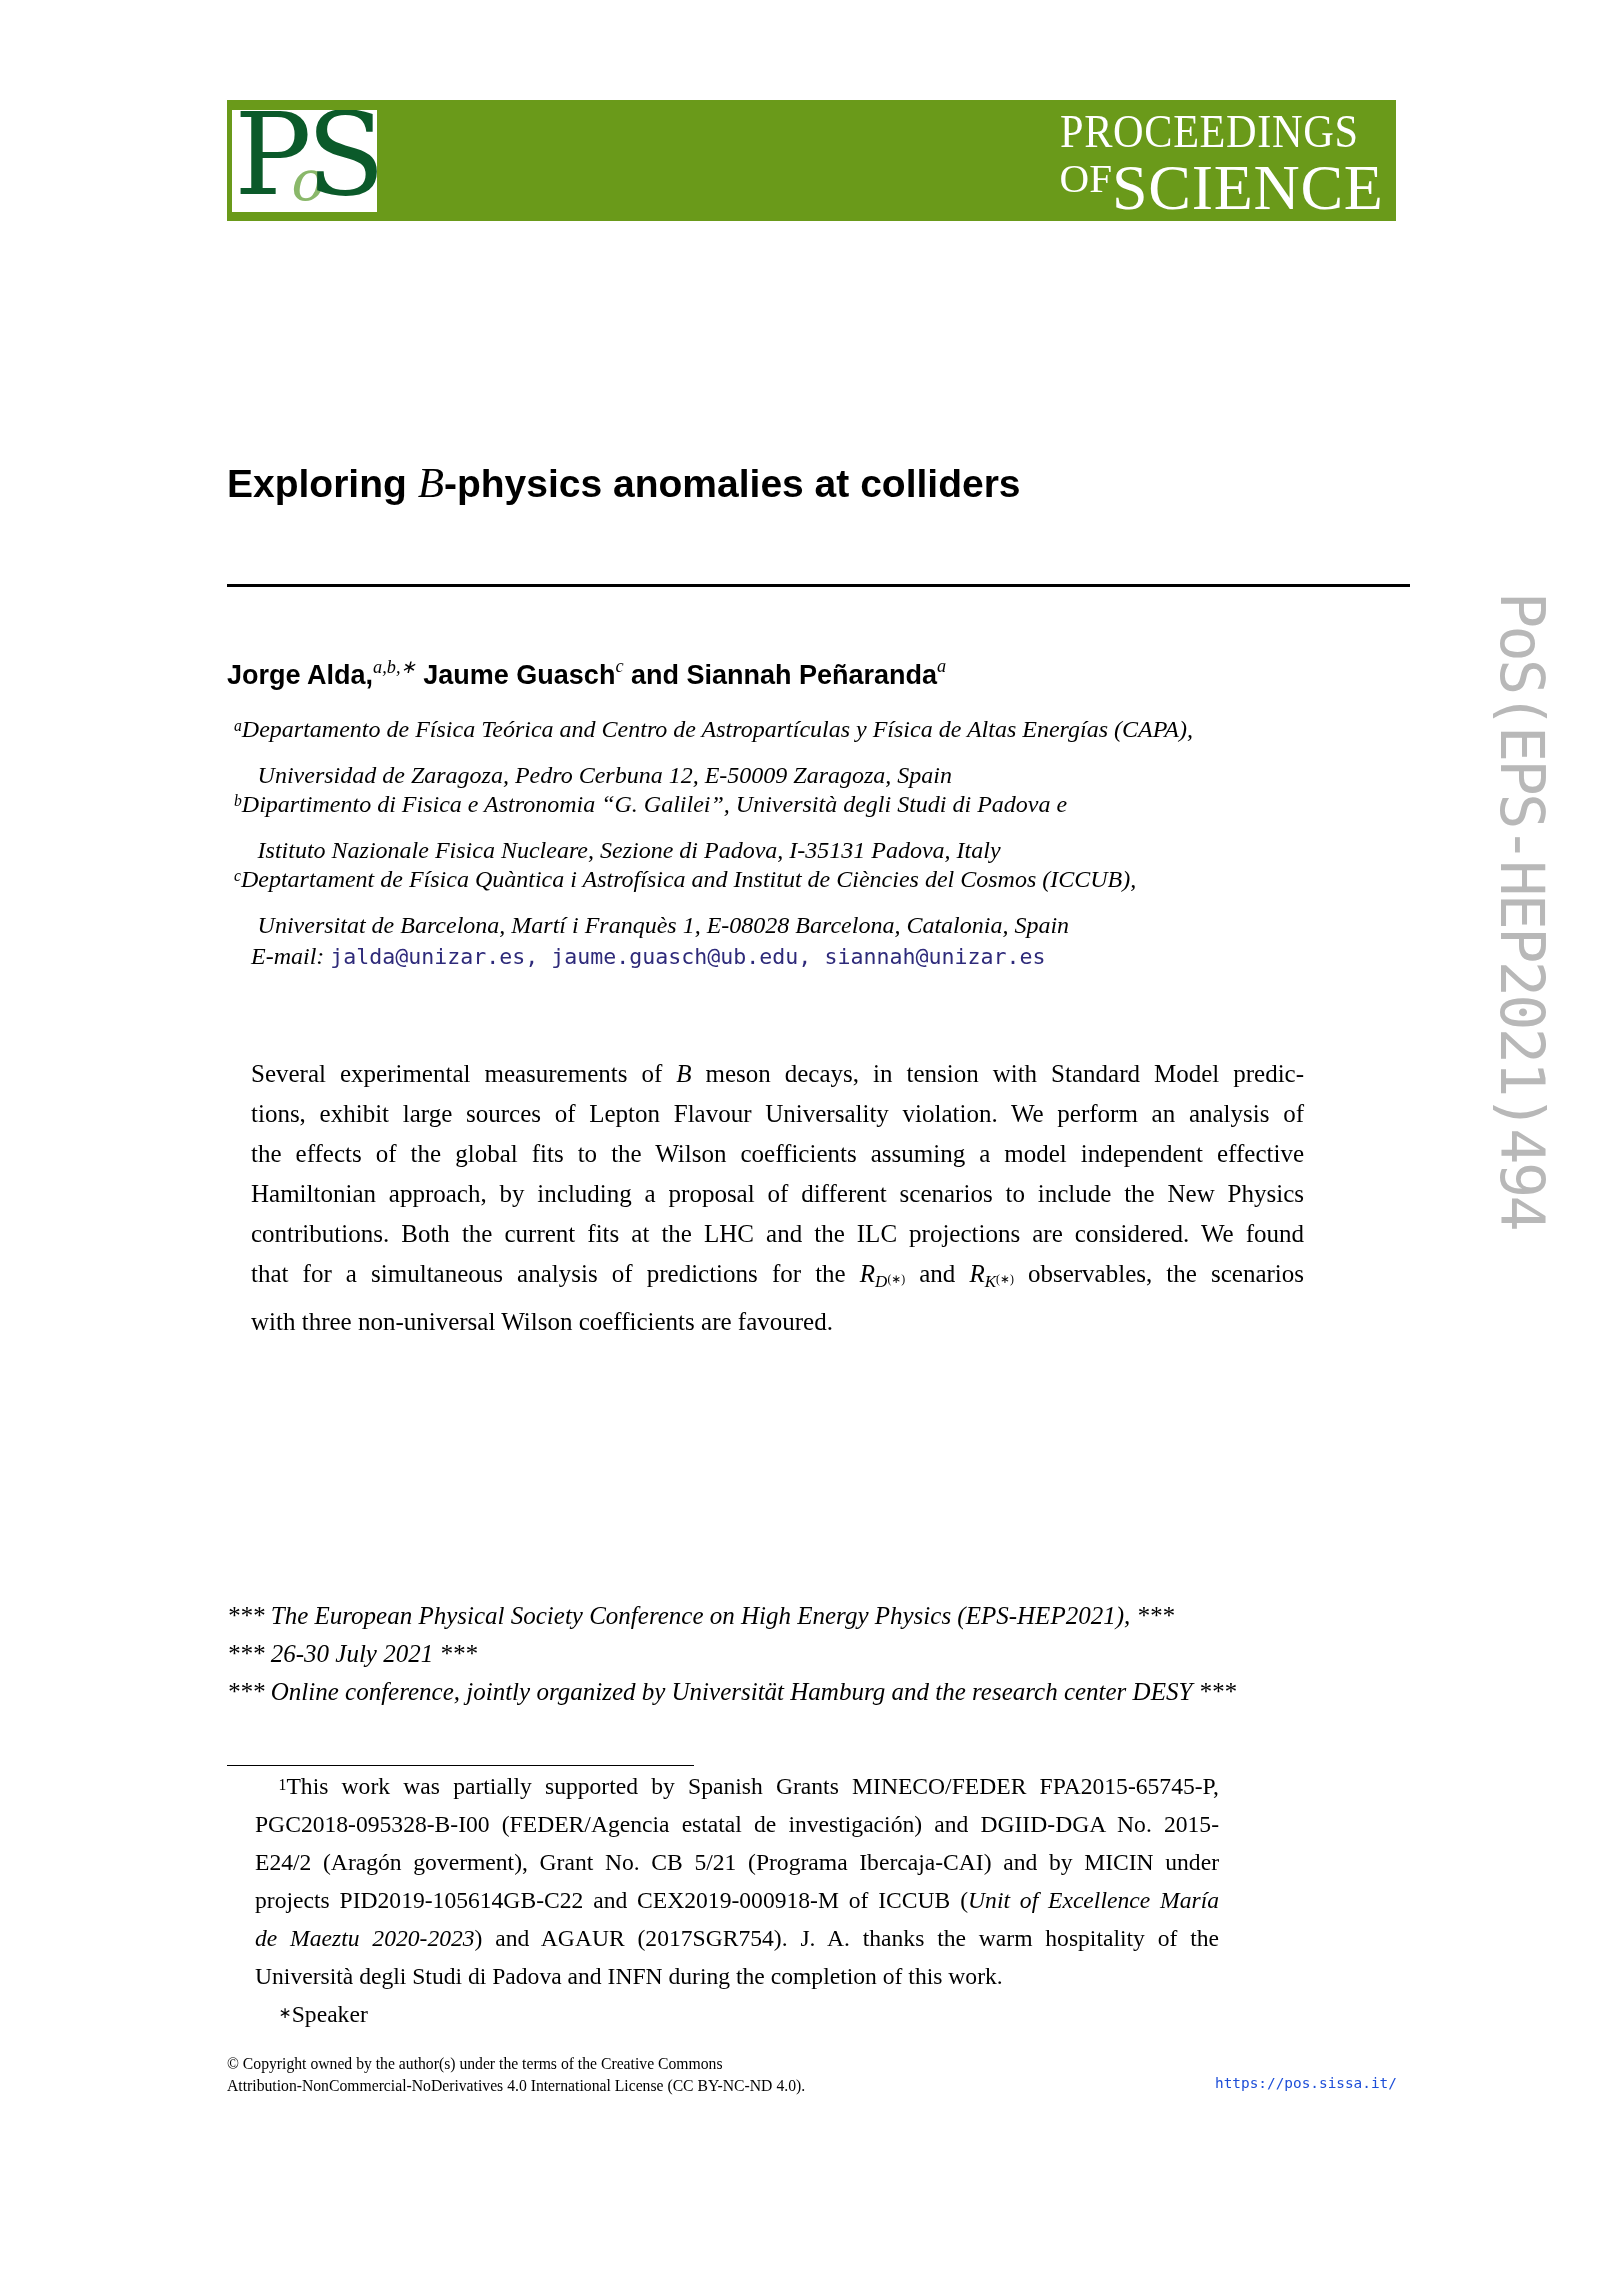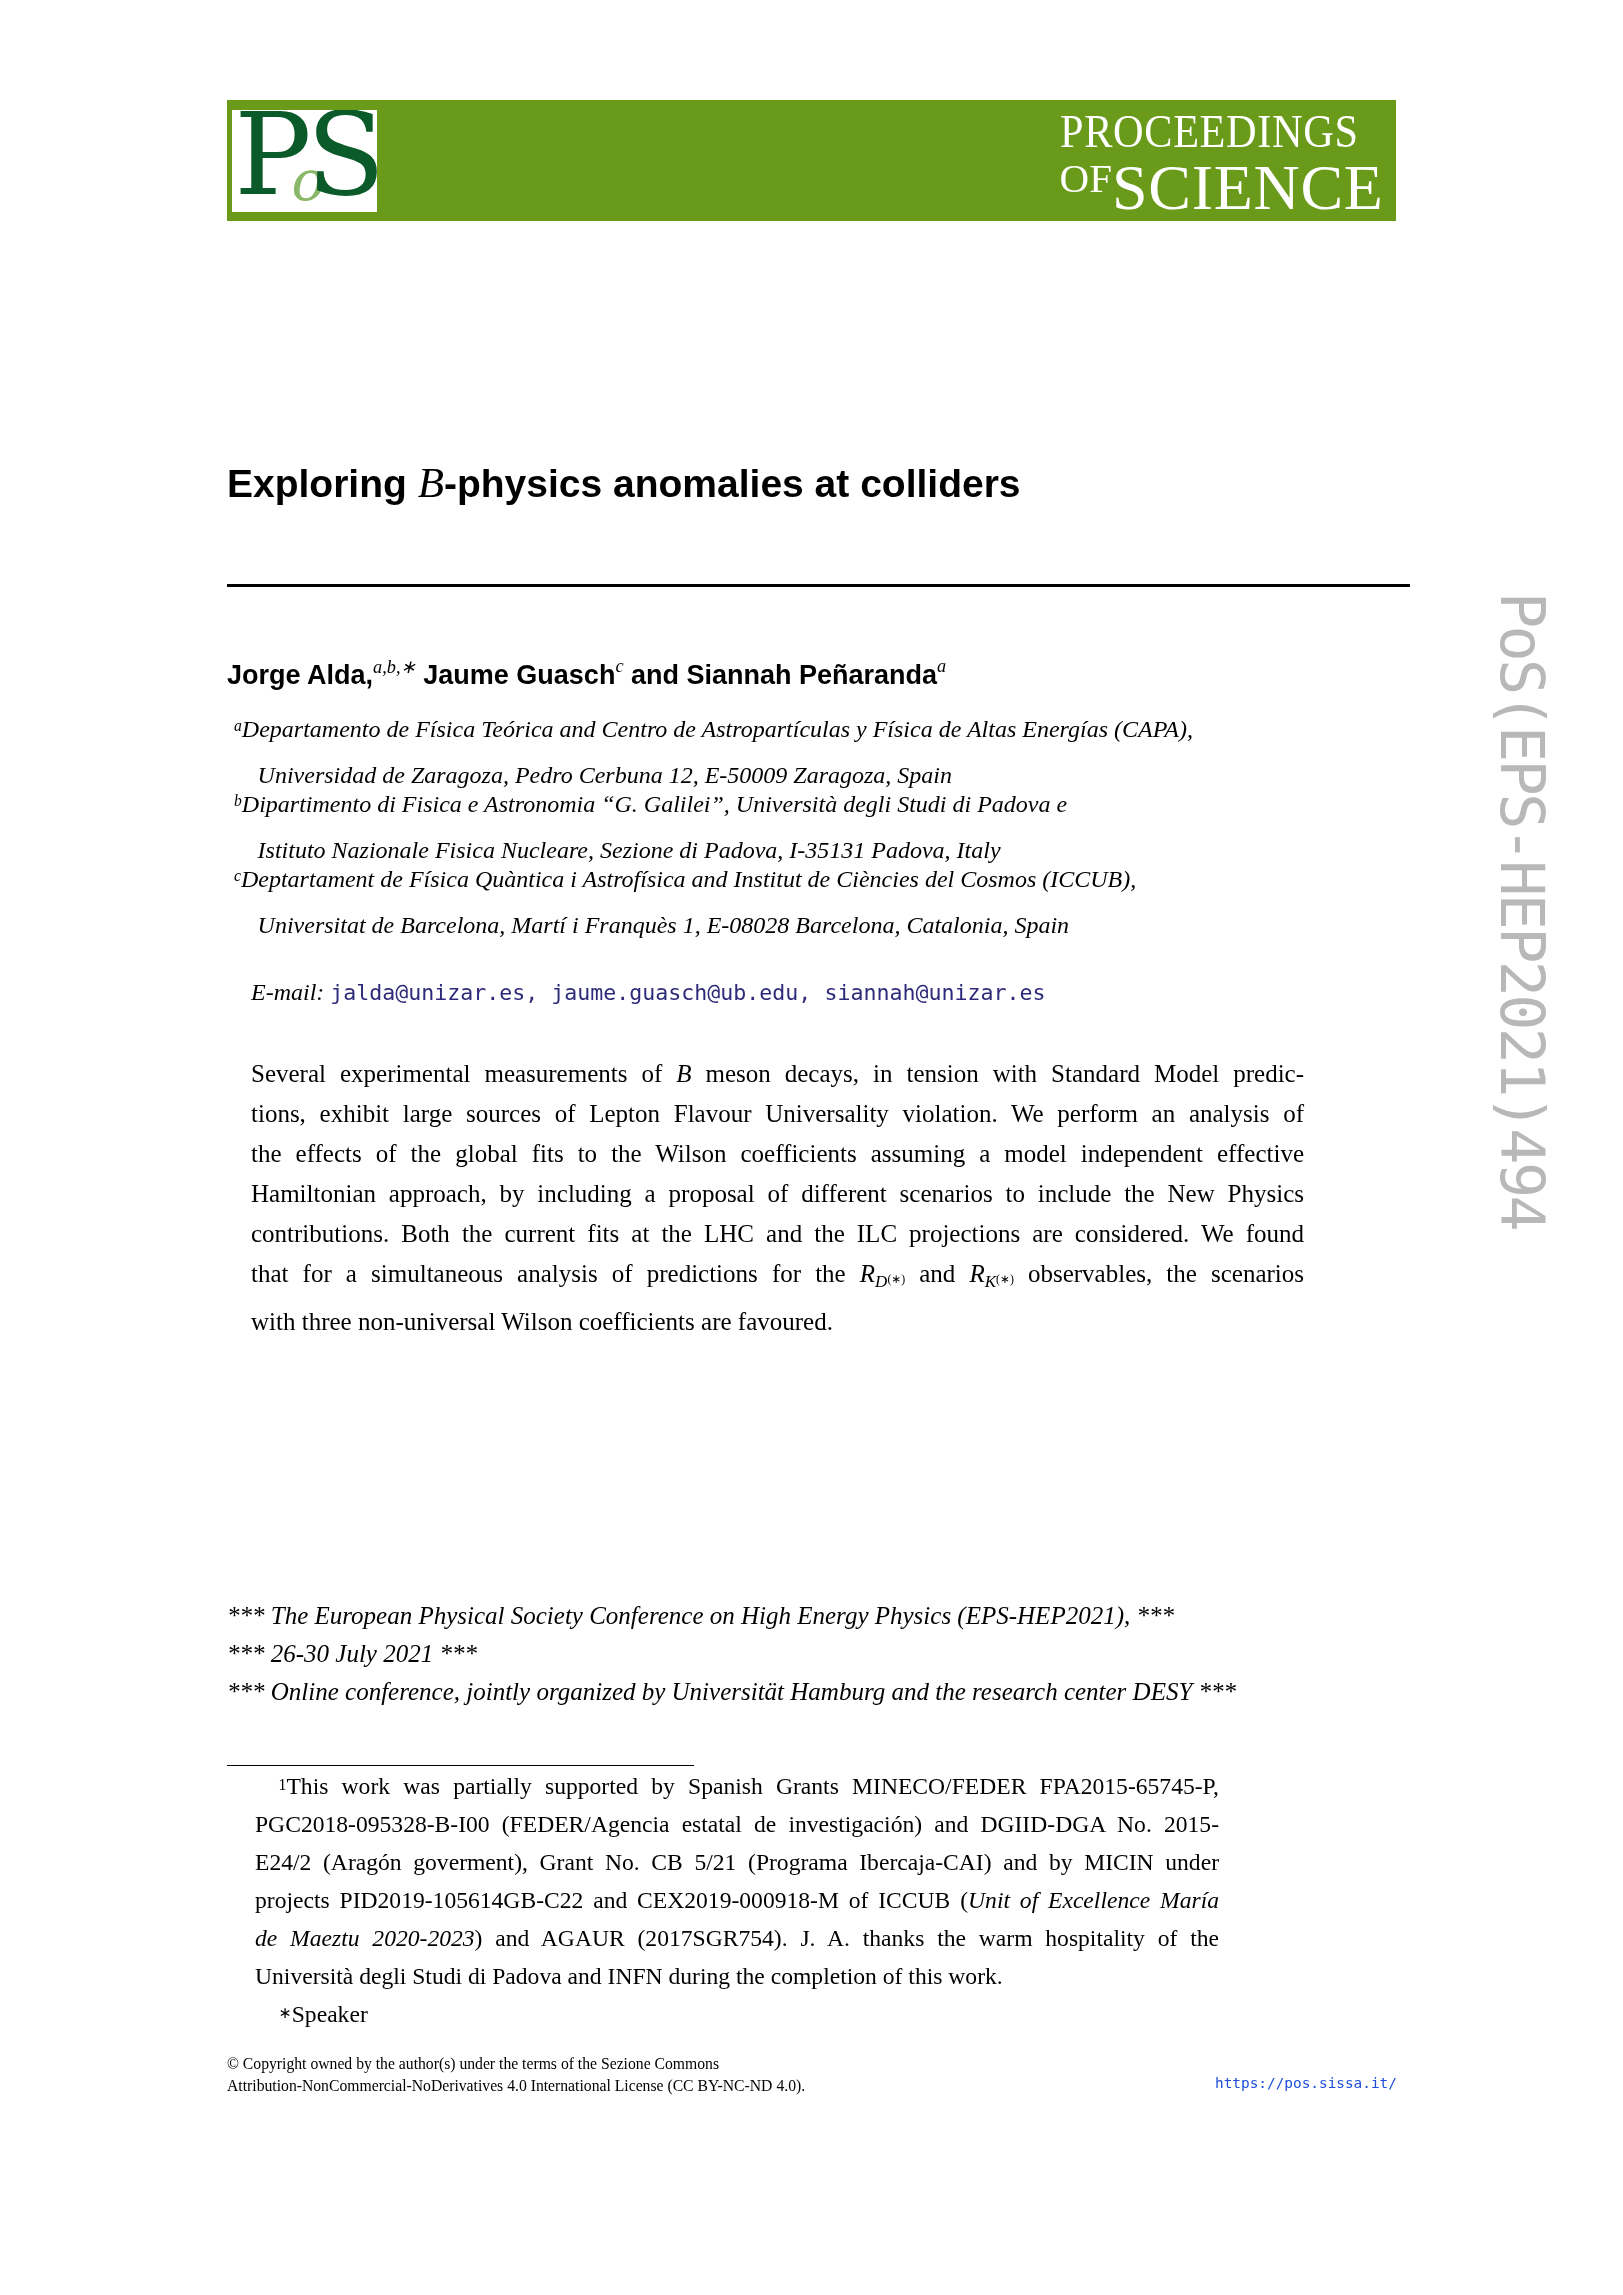--- a/index.html
+++ b/index.html
@@ -27,21 +27,21 @@
   #authors { left: 227px; top: 660px; font-family: "Liberation Sans", sans-serif; font-weight: bold; font-size: 27px; white-space: nowrap; }
   sup.sm { font-family: "Liberation Serif", serif; font-style: italic; font-weight: normal; font-size: 18.3px; vertical-align: top; position: relative; top: -3.9px; }
 
   .aff { font-family: "Liberation Serif", serif; font-style: italic; font-size: 24px; line-height: 46px; white-space: nowrap; }
   .aff sup { font-size: 15.7px; vertical-align: top; position: relative; top: -2.6px; }
   .aff .indent { padding-left: 23.6px; display: block; }
   #aff-a { left: 234px; top: 706px; }
   #aff-b { left: 234px; top: 781px; }
   #aff-c { left: 234px; top: 856px; }
 
-  #email { left: 251px; top: 943px; font-size: 24px; white-space: nowrap; margin-top: 36px; }
+  #email { left: 251px; top: 943px; font-size: 24px; white-space: nowrap; }
   #email .lbl { font-family: "Liberation Serif", serif; font-style: italic; }
   #email .mail { font-family: "DejaVu Sans Mono", monospace; font-size: 21.6px; color: #2e2a7a; }
 
   
   #abstract { left: 251px; top: 1054px; width: 1053px; font-family: "Liberation Serif", serif; font-size: 25px; line-height: 40px; text-align: justify; }
   #abstract .line { display: block; text-align-last: justify; white-space: nowrap; }
   #abstract .line.last { text-align-last: left; }
   .mi { font-style: italic; }
   .mi sub { font-size: 17px; vertical-align: -5.2px; }
   .mi sub sup { font-size: 11.8px; vertical-align: 3.9px; font-style: normal; }
@@ -128,21 +128,21 @@
   <span class="line first"><sup>1</sup><span>This work was partially supported by Spanish Grants MINECO/FEDER FPA2015-65745-P,</span></span>
   <span class="line">PGC2018-095328-B-I00 (FEDER/Agencia estatal de investigación) and DGIID-DGA No.  2015-</span>
   <span class="line">E24/2 (Aragón goverment), Grant No.  CB 5/21 (Programa Ibercaja-CAI) and by MICIN under</span>
   <span class="line"><span>projects PID2019-105614GB-C22 and CEX2019-000918-M of ICCUB (</span><i>Unit of Excellence María</i></span>
   <span class="line"><i>de Maeztu 2020-2023</i><span>) and AGAUR (2017SGR754).  J. A. thanks the warm hospitality of the</span></span>
   <span class="line last">Università degli Studi di Padova and INFN during the completion of this work.</span>
   <span id="speaker"><sup>∗</sup><span>Speaker</span></span>
 </div>
 
 <div id="copyright" class="abs">
-  <div>© Copyright owned by the author(s) under the terms of the Sezione Commons</div>
+  <div>© Copyright owned by the author(s) under the terms of the Creative Commons</div>
   <div>Attribution-NonCommercial-NoDerivatives 4.0 International License (CC BY-NC-ND 4.0).</div>
 </div>
 <div id="pos-url" class="abs">https://pos.sissa.it/</div>
 
 <div id="side-stamp" class="abs">
   <span>PoS(EPS-HEP2021)494</span>
 </div>
 
 
 </body></html>

